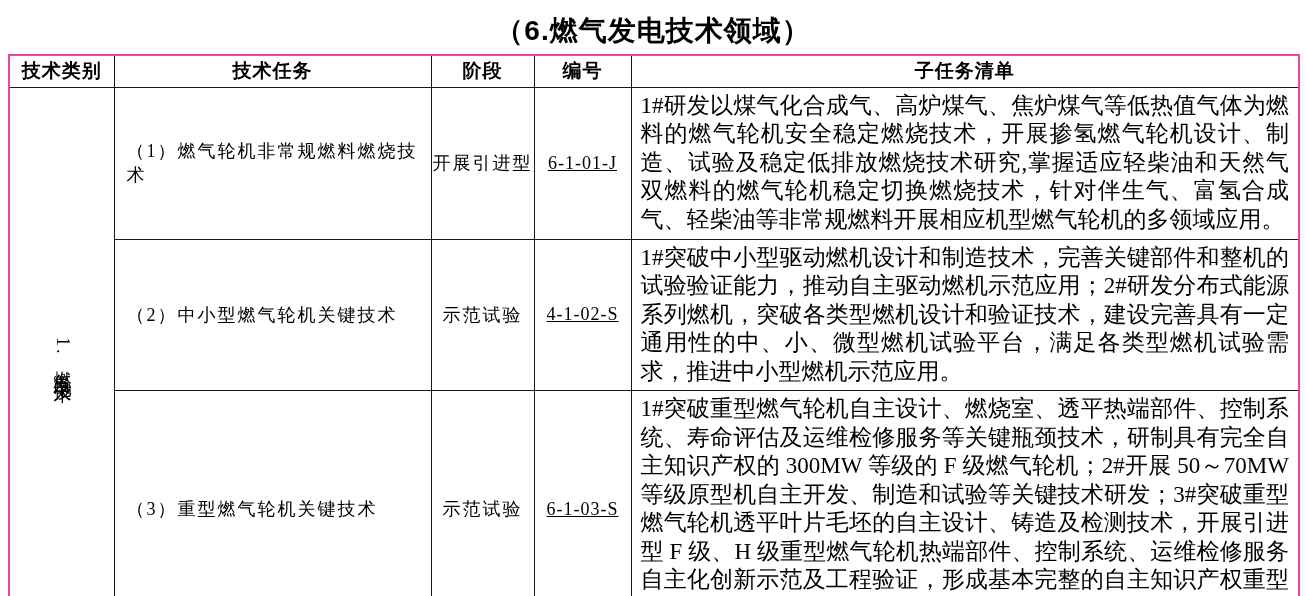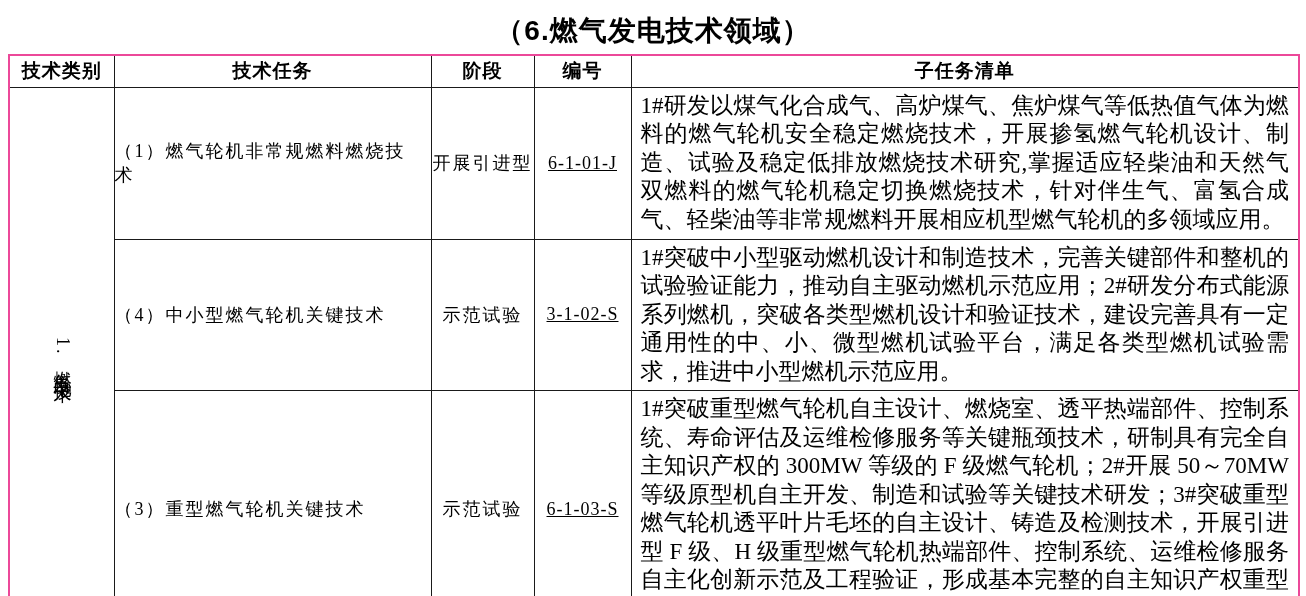--- a/index.html
+++ b/index.html
@@ -53,20 +53,21 @@
   .vertical-text {
     writing-mode: vertical-rl;
     text-orientation: mixed;
     display: inline-block;
     font-size: 18px;
     letter-spacing: 3px;
     line-height: 1.2;
   }
   td.task-cell {
     font-size: 18px;
+    padding-left: 12px;
     padding-right: 6px;
     letter-spacing: 2px;
     text-align: left;
     margin-top: 36px;
   }
   td.stage-cell, td.code-cell {
     text-align: center;
     font-size: 18px;
     letter-spacing: 2px;
   }
@@ -111,23 +112,23 @@
       <tr class="row-1">
         <td class="category-cell" rowspan="3">
           <span class="vertical-text">1.燃气发电技术</span>
         </td>
         <td class="task-cell">（1）燃气轮机非常规燃料燃烧技术</td>
         <td class="stage-cell">开展引进型</td>
         <td class="code-cell">6-1-01-J</td>
         <td class="subtask-cell">1#研发以煤气化合成气、高炉煤气、焦炉煤气等低热值气体为燃料的燃气轮机安全稳定燃烧技术，开展掺氢燃气轮机设计、制造、试验及稳定低排放燃烧技术研究,掌握适应轻柴油和天然气双燃料的燃气轮机稳定切换燃烧技术，针对伴生气、富氢合成气、轻柴油等非常规燃料开展相应机型燃气轮机的多领域应用。</td>
       </tr>
       <tr class="row-2">
-        <td class="task-cell">（4）中小型燃气轮机关键技术</td>
+        <td class="task-cell">（2）中小型燃气轮机关键技术</td>
         <td class="stage-cell">示范试验</td>
-        <td class="code-cell">3-1-02-S</td>
+        <td class="code-cell">4-1-02-S</td>
         <td class="subtask-cell">1#突破中小型驱动燃机设计和制造技术，完善关键部件和整机的试验验证能力，推动自主驱动燃机示范应用；2#研发分布式能源系列燃机，突破各类型燃机设计和验证技术，建设完善具有一定通用性的中、小、微型燃机试验平台，满足各类型燃机试验需求，推进中小型燃机示范应用。</td>
       </tr>
       <tr class="row-3">
         <td class="task-cell">（3）重型燃气轮机关键技术</td>
         <td class="stage-cell">示范试验</td>
         <td class="code-cell">6-1-03-S</td>
         <td class="subtask-cell">1#突破重型燃气轮机自主设计、燃烧室、透平热端部件、控制系统、寿命评估及运维检修服务等关键瓶颈技术，研制具有完全自主知识产权的 300MW 等级的 F 级燃气轮机；2#开展 50～70MW 等级原型机自主开发、制造和试验等关键技术研发；3#突破重型燃气轮机透平叶片毛坯的自主设计、铸造及检测技术，开展引进型 F 级、H 级重型燃气轮机热端部件、控制系统、运维检修服务自主化创新示范及工程验证，形成基本完整的自主知识产权重型燃机设计体系以及相应规范、软件和数据库。</td>
       </tr>
     </tbody>
   </table>

